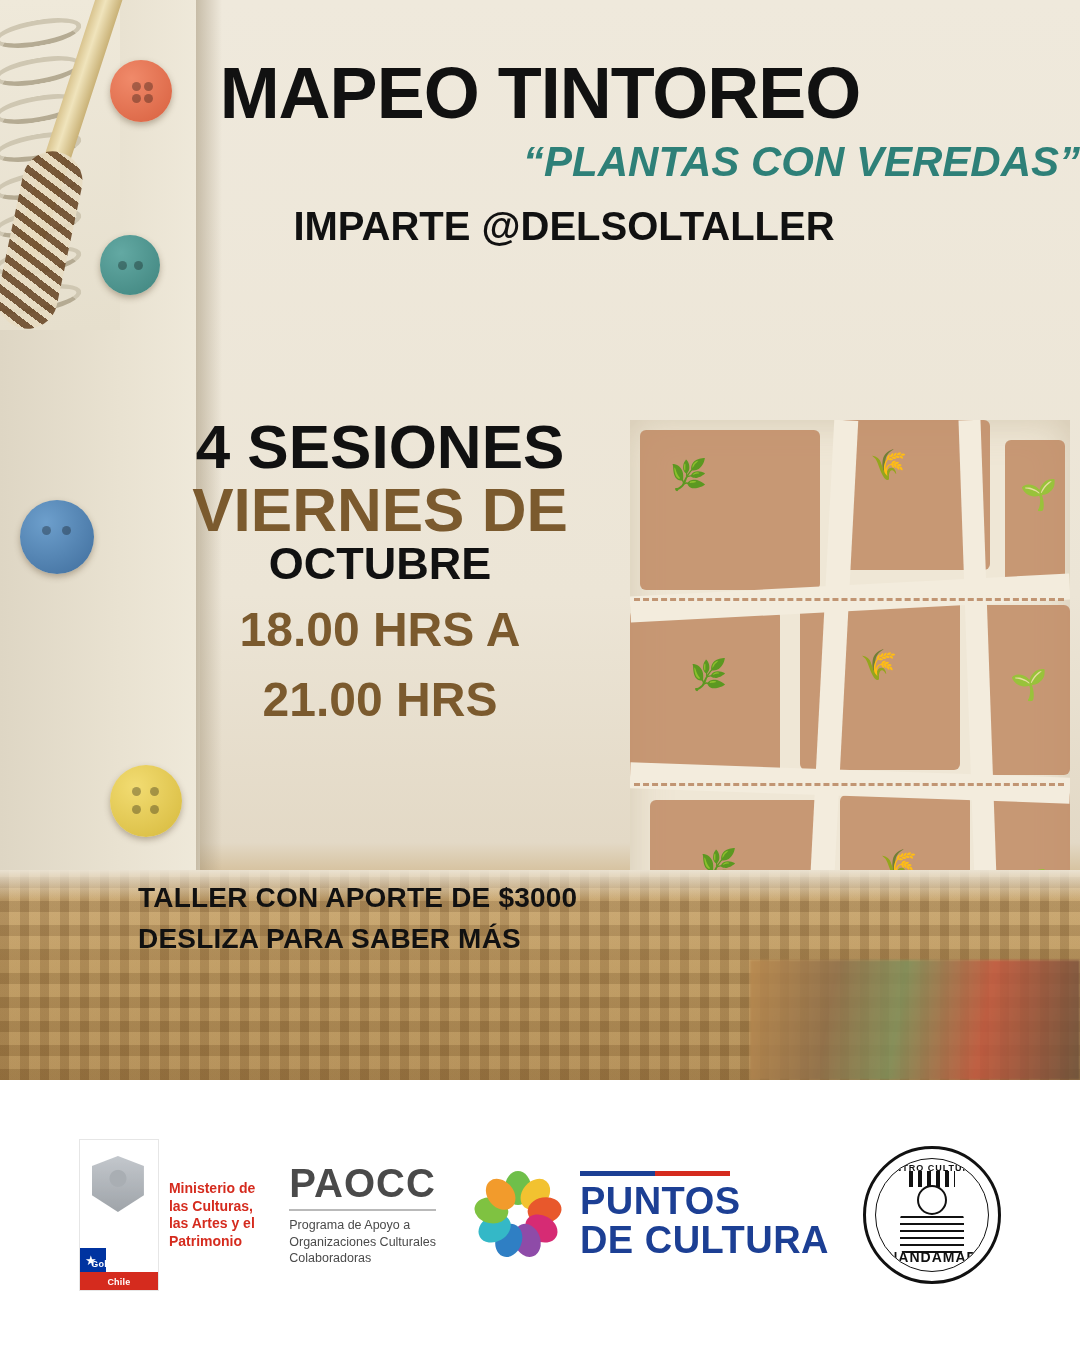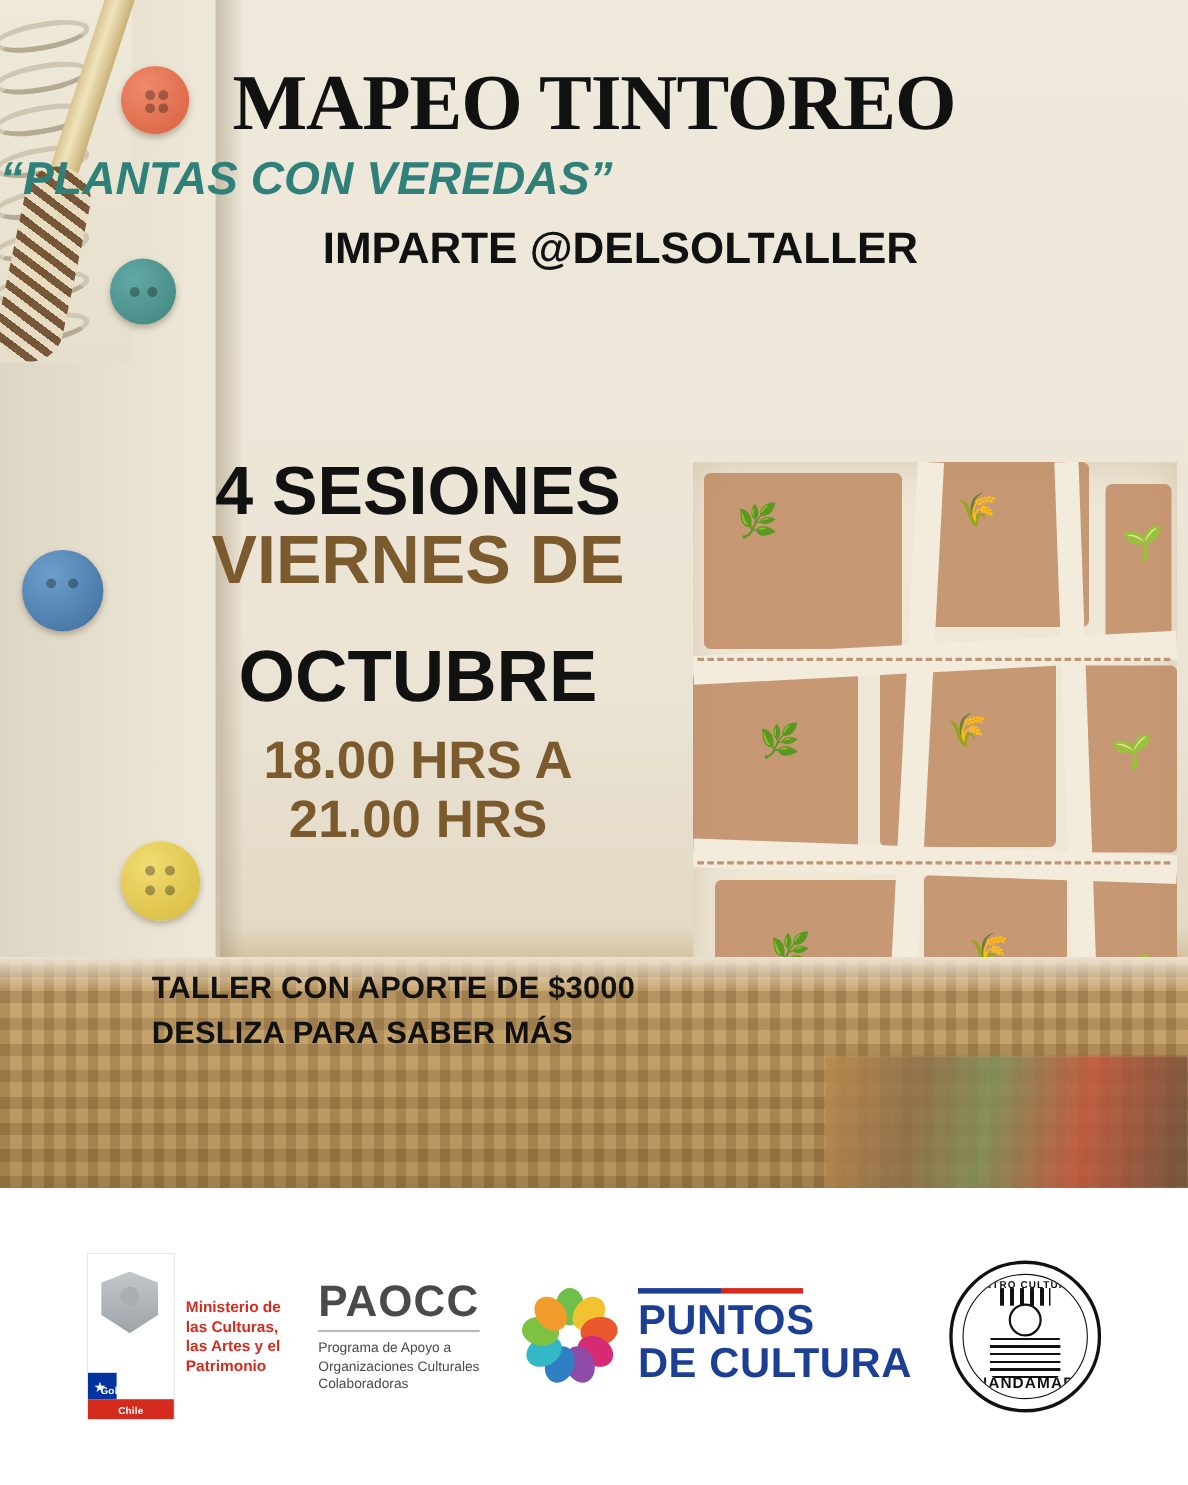--- a/index.html
+++ b/index.html
@@ -96,37 +96,37 @@
   }
   .artwork .dash{
     position:absolute;height:0;border-top:3px dashed #b58059;opacity:.8;
   }
   .sprig{position:absolute;color:#ab6f49;font-size:30px;line-height:1;}
 
   
   .title{
     position:absolute;left:0;top:52px;width:1080px;text-align:center;
     font-size:72px;font-weight:bold;letter-spacing:-1px;color:#111111;
-    font-family:Liberation Serif, serif;
+    font-family:Liberation Sans, sans-serif;
   }
   .subtitle{
-    position:absolute;left:0;top:138px;width:1080px;text-align:left;
+    position:absolute;left:0;top:138px;width:1080px;text-align:right;
     font-size:42px;font-weight:bold;font-style:italic;color:#2e8078;
   }
   .imparte{
     position:absolute;left:0;top:204px;width:1080px;text-align:center;
     font-size:40px;font-weight:bold;color:#111111;padding-left:24px;
   }
 
   .block-left{
     position:absolute;left:140px;top:415px;width:480px;text-align:center;
   }
   .l1{font-size:62px;font-weight:bold;color:#111111;line-height:1.02;}
   .l2{font-size:62px;font-weight:bold;color:#7b5a2e;line-height:1.02;}
-  .l3{font-size:66px;font-weight:bold;color:#111111;line-height:1.02;margin-top:40px;}
+  .l3{font-size:45px;font-weight:bold;color:#111111;line-height:1.02;}
   .l4{font-size:48px;font-weight:bold;color:#7b5a2e;line-height:1.12;margin-top:16px;}
 
   .note{
     position:absolute;left:138px;top:878px;width:520px;
     font-size:28px;font-weight:bold;color:#111111;line-height:1.45;letter-spacing:.2px;
   }
 
   
   .footer{
     position:absolute;left:0;top:1080px;width:1080px;height:270px;background:#ffffff;
@@ -256,21 +256,21 @@
 
   <div class="title">MAPEO TINTOREO</div>
   <div class="subtitle">“PLANTAS CON VEREDAS”</div>
   <div class="imparte">IMPARTE @DELSOLTALLER</div>
 
   <div class="block-left">
     <div class="l1">4 SESIONES</div>
     <div class="l2">VIERNES DE</div>
     <div class="l3">OCTUBRE</div>
     <div class="l4">18.00 HRS A</div>
-    <div class="l4" style="margin-top:0">21.00 HRS</div>
+    <div class="l4" style="margin-top:16px">21.00 HRS</div>
   </div>
 
   <div class="note">
     <div>TALLER CON APORTE DE $3000</div>
     <div>DESLIZA PARA SABER MÁS</div>
   </div>
 
   <div class="footer">
 
     <div class="logo min">

